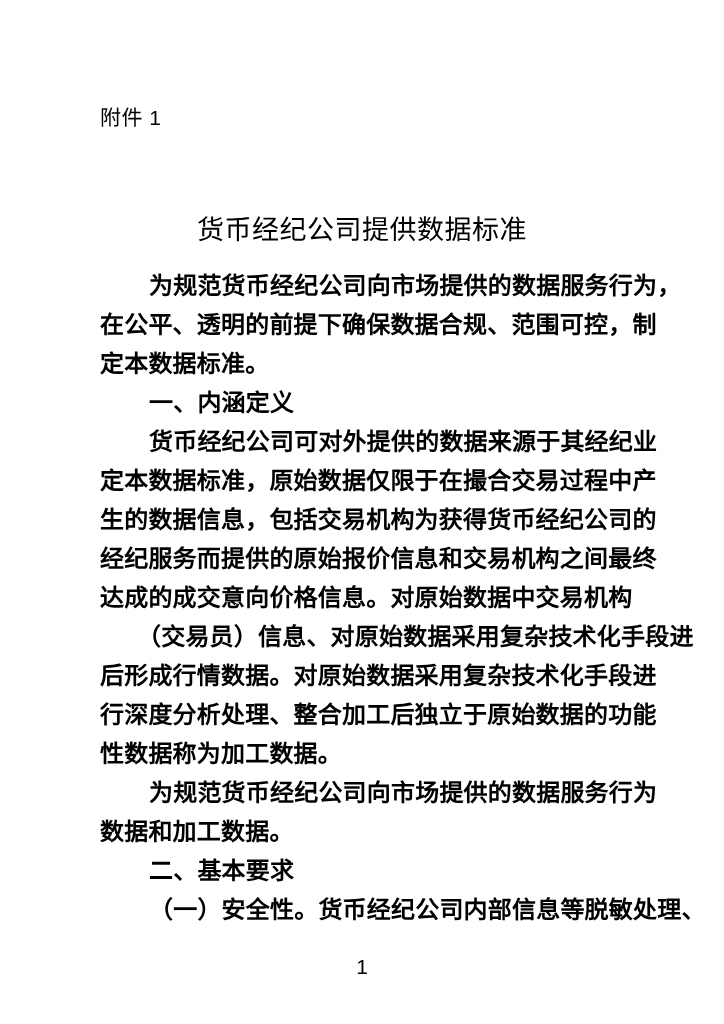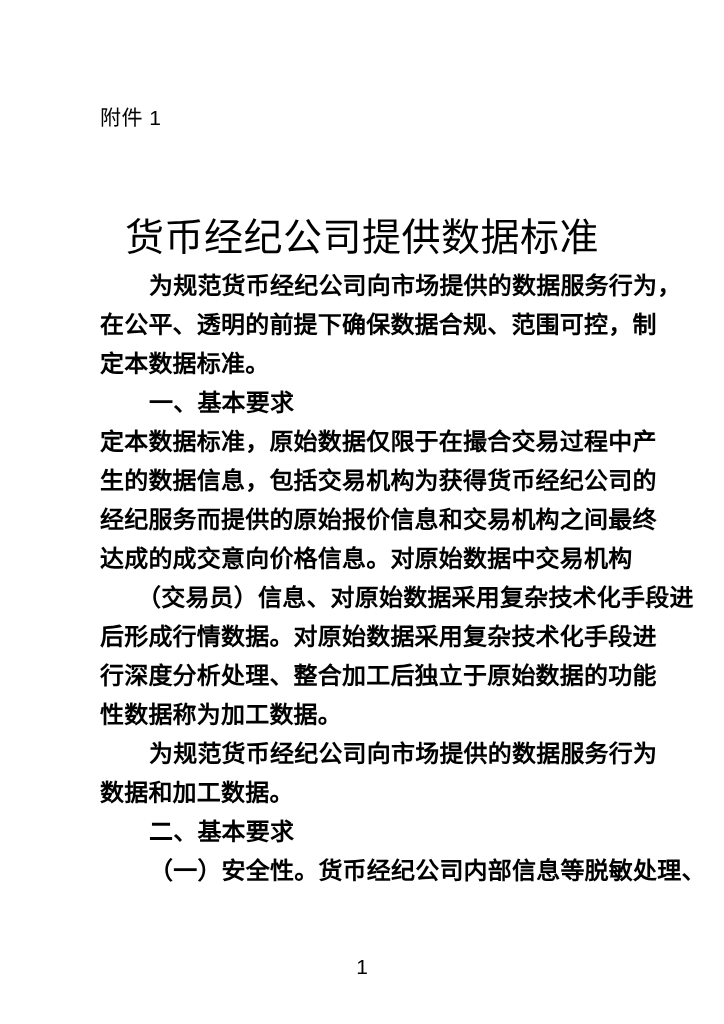--- a/index.html
+++ b/index.html
@@ -32,21 +32,21 @@
     white-space: pre;
   }
 
   
   .doc-title {
     position: absolute;
     left: 0;
     right: 0;
     top: 192px;
     text-align: center;
-    font-size: 39px;
+    font-size: 27px;
     line-height: 40px;
     letter-spacing: 0.5px;
     font-weight: 400;
   }
 
   
   .body-block {
     position: absolute;
     left: 100px;
     top: 266px;
@@ -89,21 +89,22 @@
 <div class="page">
 
   <div class="attachment-label">附件 1</div>
 
   <h1 class="doc-title">货币经纪公司提供数据标准</h1>
 
   <div class="body-block">
       <div class="line indent">为规范货币经纪公司向市场提供的数据服务行为，</div>
       <div class="line">在公平、透明的前提下确保数据合规、范围可控，制</div>
       <div class="line">定本数据标准。</div>
-      <div class="line indent">一、基本要求</div>
+      <div class="line indent">一、内涵定义</div>
+      <div class="line indent">货币经纪公司可对外提供的数据来源于其经纪业</div>
       <div class="line">定本数据标准，原始数据仅限于在撮合交易过程中产</div>
       <div class="line">生的数据信息，包括交易机构为获得货币经纪公司的</div>
       <div class="line">经纪服务而提供的原始报价信息和交易机构之间最终</div>
       <div class="line">达成的成交意向价格信息。对原始数据中交易机构</div>
       <div class="line indent-bracket">（交易员）信息、对原始数据采用复杂技术化手段进</div>
       <div class="line">后形成行情数据。对原始数据采用复杂技术化手段进</div>
       <div class="line">行深度分析处理、整合加工后独立于原始数据的功能</div>
       <div class="line">性数据称为加工数据。</div>
       <div class="line indent">为规范货币经纪公司向市场提供的数据服务行为</div>
       <div class="line">数据和加工数据。</div>

